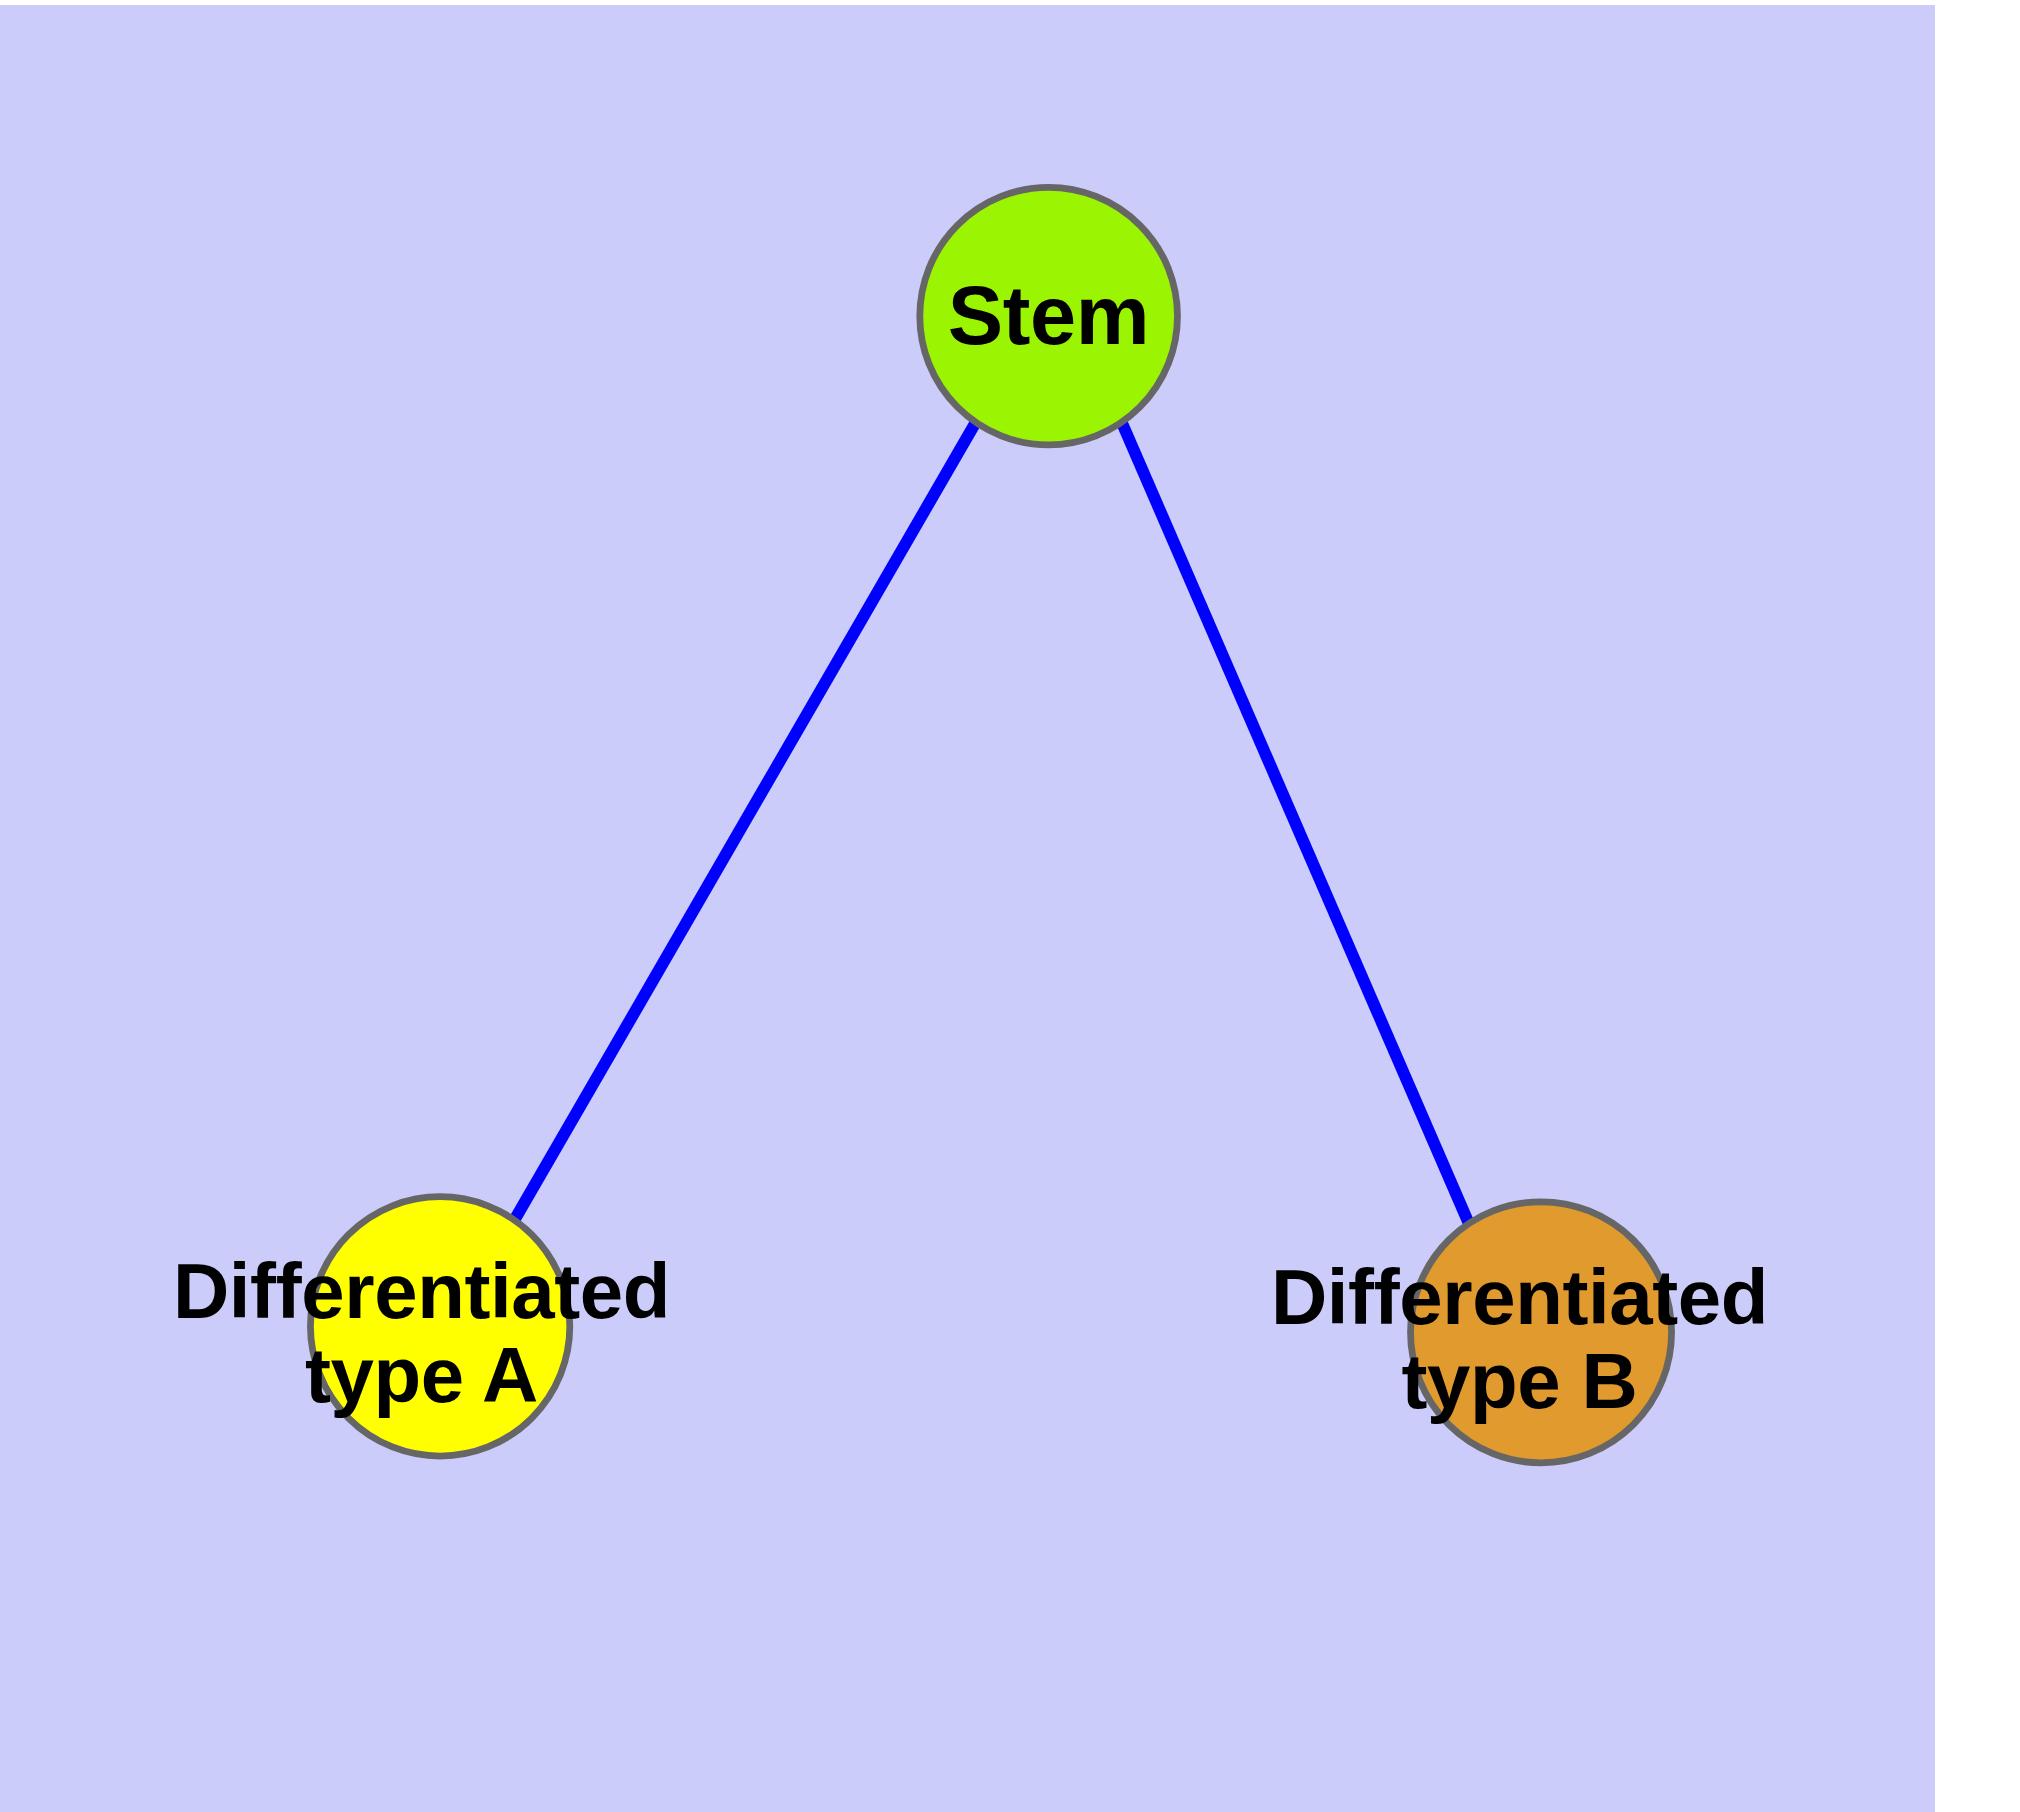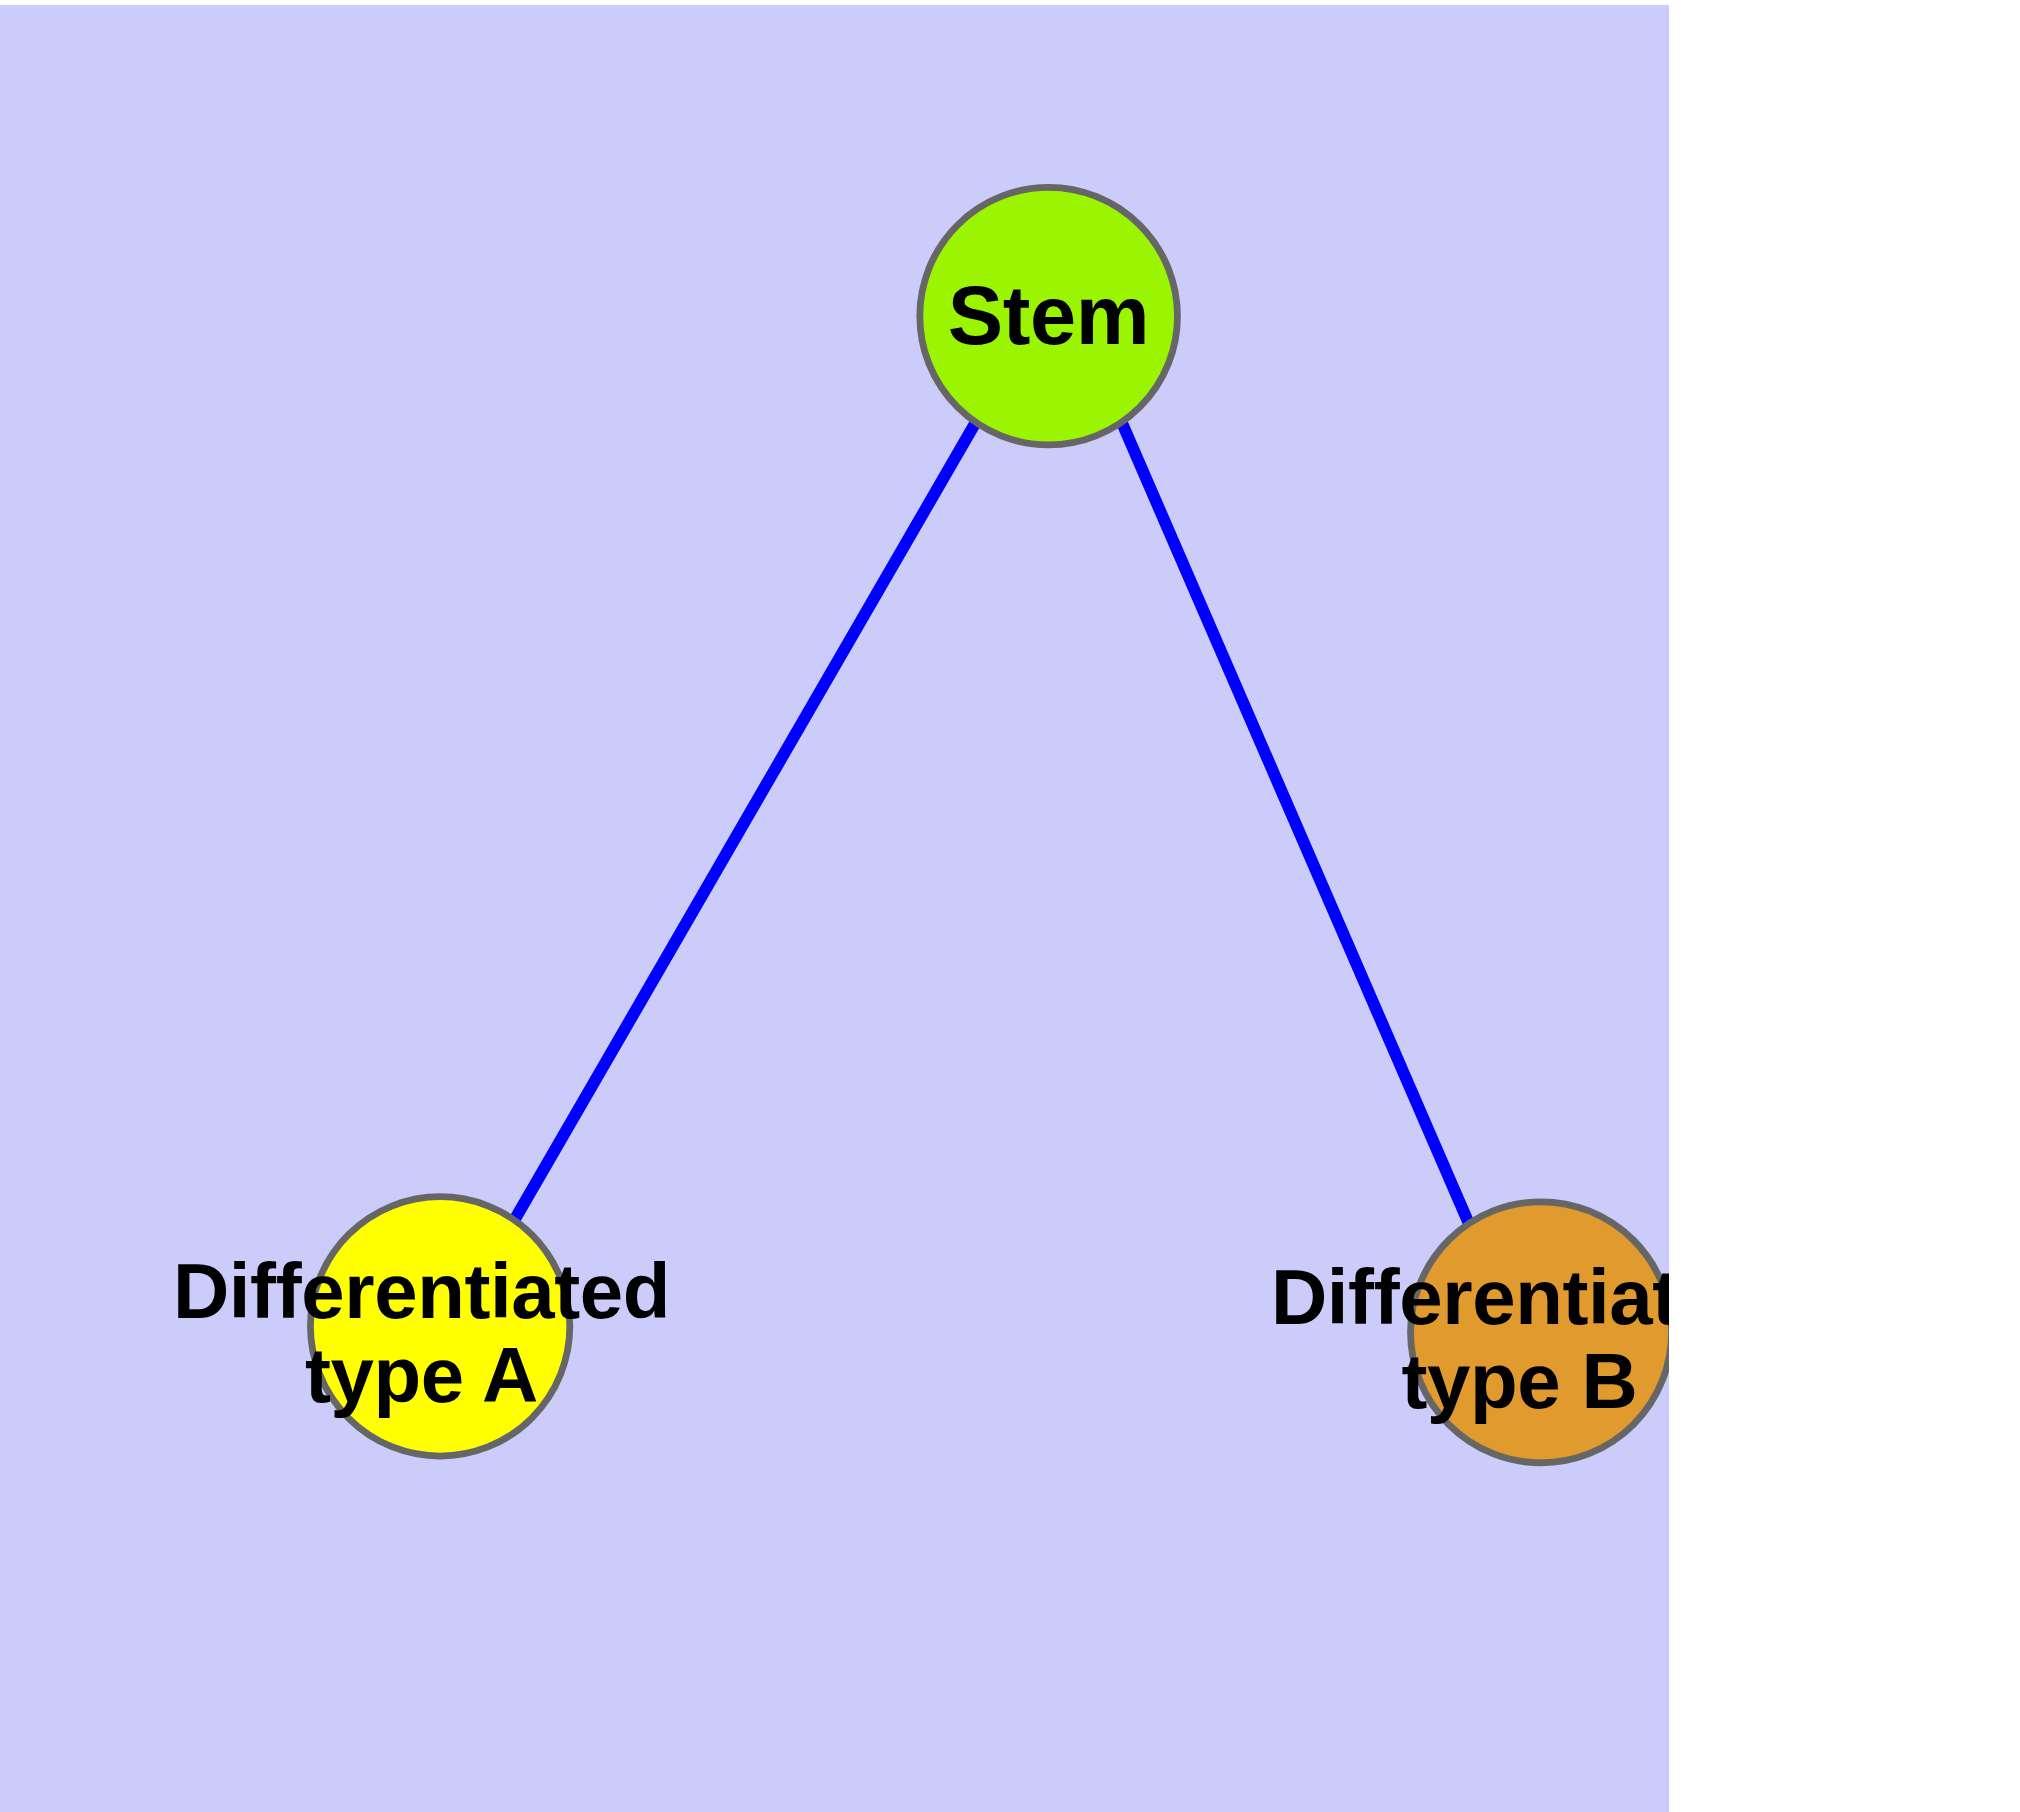--- a/index.html
+++ b/index.html
@@ -41,21 +41,21 @@
     letter-spacing: -0.4px;
     -webkit-font-smoothing: antialiased;
   }
   .node-label.two-line {
     line-height: 1.08;
   }
 </style>
 </head>
 <body>
 
-<div id="canvas" style="width: 1669px; height: 1812px; background: rgb(204, 204, 251);">
+<div id="canvas" style="width: 1935px; height: 1812px; background: rgb(204, 204, 251);">
 
   <div id="top-strip"></div>
 
   <svg id="graph-svg" viewBox="0 0 2384 2138" xmlns="http://www.w3.org/2000/svg">
 
     <g>
       <line class="edge" id="edge-0" x1="1150" y1="500" x2="607" y2="1439" stroke="#0000ff" stroke-width="14" stroke-linecap="butt"></line>
       <line class="edge" id="edge-1" x1="1324" y1="500" x2="1733" y2="1444" stroke="#0000ff" stroke-width="14" stroke-linecap="butt"></line>
     </g>
 

